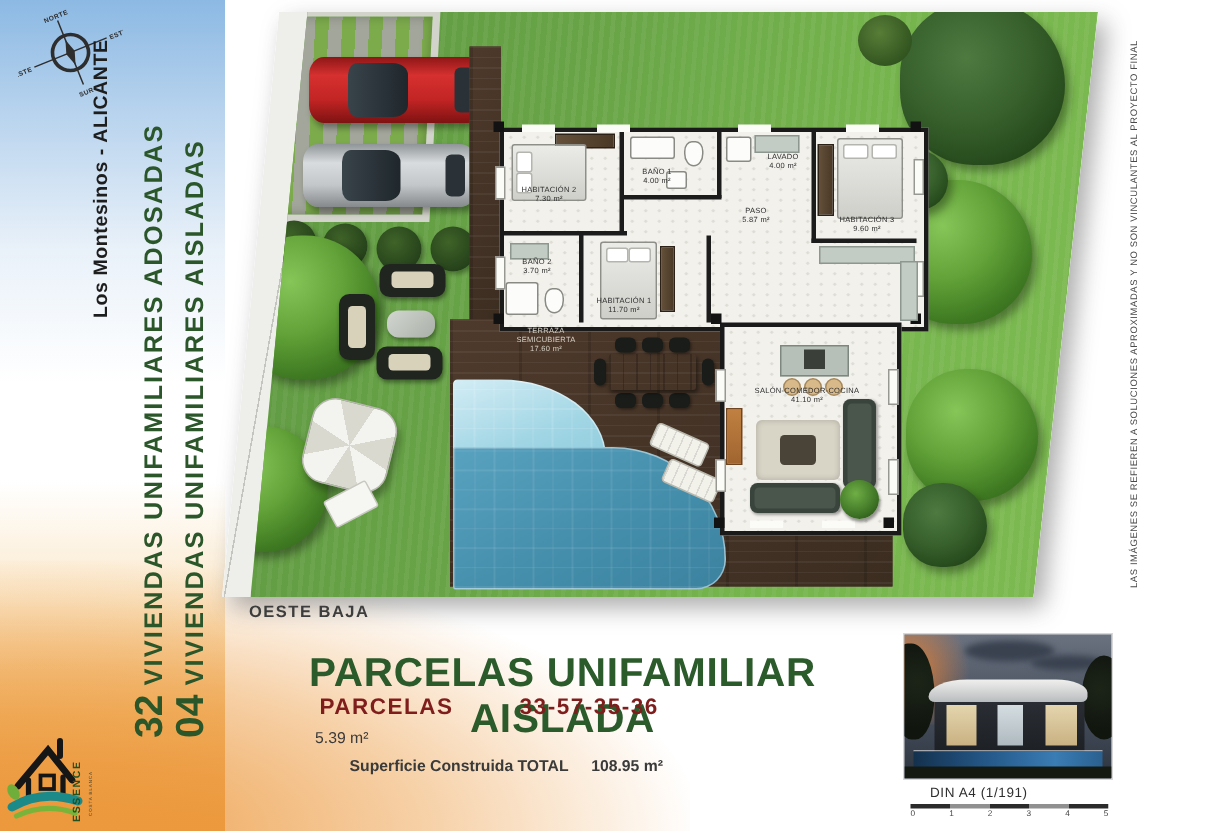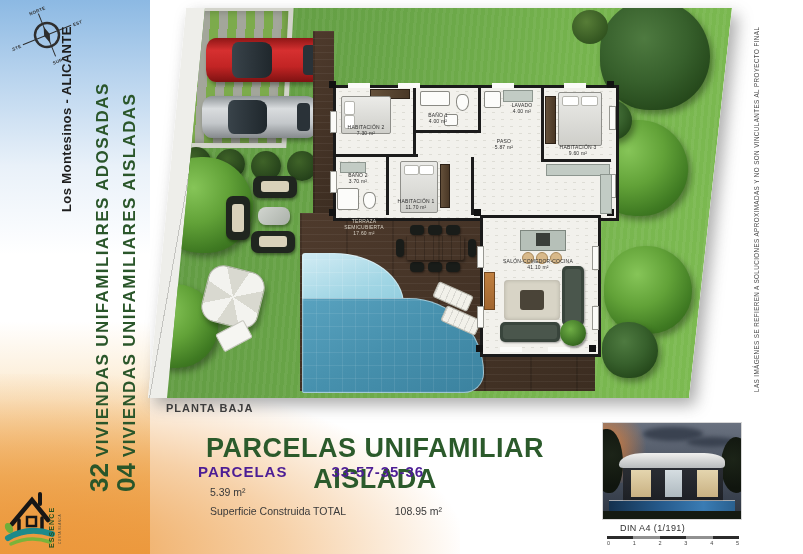--- a/index.html
+++ b/index.html
@@ -88,24 +88,24 @@
   .sofa::before{content:"";position:absolute;inset:3px;background:#4a564c;border-radius:3px;}
   .rug{position:absolute;background:#d8d4c6;border-radius:4px;box-shadow:inset 0 0 4px rgba(0,0,0,.2);}
   .coffee{position:absolute;background:#4a4438;border-radius:3px;}
   .plantpot{position:absolute;border-radius:50%;background:radial-gradient(circle at 40% 35%,#6fae45,#3f7526 60%,#2a5317 90%);box-shadow:1px 2px 2px rgba(0,0,0,.4);}
   .sideboard{position:absolute;background:linear-gradient(180deg,#c08040,#a06530);border:1px solid #6e4520;}
   .room-label{position:absolute;font-size:5px;color:#2e2e2e;text-align:center;line-height:1.2;display:flex;flex-direction:column;letter-spacing:.2px;}
   .room-label.onwood{color:#d8d2c6;}
   
   .planta{left:166px;top:402px;font-size:11px;font-weight:700;color:#3d3d3d;letter-spacing:1px;}
   .title{left:155px;top:433px;width:440px;text-align:center;font-size:27px;font-weight:700;color:#2b5a2b;letter-spacing:.5px;}
-  .parcels{left:198px;top:463px;display:flex;gap:44px;font-size:15px;font-weight:700;color:#4c1d95;letter-spacing:1px;}
+  .parcels{left:213px;top:463px;display:flex;gap:44px;font-size:15px;font-weight:700;color:#7f1d1d;letter-spacing:1px;}
   .stable{left:210px;top:486px;width:232px;font-size:10.5px;color:#3a3a3a;}
   .srow{display:flex;justify-content:space-between;line-height:13px;}
-  .srow.total{margin-top:6px;font-weight:400;}
+  .srow.total{margin-top:6px;font-weight:700;margin-left:23px;}
   
   .render{left:603px;top:423px;width:138px;height:96px;overflow:hidden;background:linear-gradient(180deg,#6a7280 0%,#4c5462 45%,#2c3440 100%);box-shadow:0 0 0 1px #d8d8d8;}
   .r-glow{position:absolute;left:-20px;top:0;width:70px;height:60px;background:radial-gradient(circle at 30% 40%,rgba(234,130,52,.95),rgba(234,130,52,0) 70%);}
   .r-cloud{position:absolute;background:#3a4250;border-radius:50%;filter:blur(2px);}
   .r-treeL{position:absolute;left:-8px;top:6px;width:28px;height:64px;background:radial-gradient(circle at 60% 40%,#1c2418,#10150e 75%);border-radius:40% 60% 50% 50%;}
   .r-treeR{position:absolute;right:-10px;top:14px;width:30px;height:56px;background:radial-gradient(circle at 40% 40%,#1c2418,#10150e 75%);border-radius:50%;}
   .r-roof{position:absolute;left:16px;top:30px;width:106px;height:15px;background:linear-gradient(180deg,#f0f0ee,#b9bcbe);border-radius:55% 45% 10px 10px/26px 20px 8px 8px;}
   .r-wall{position:absolute;left:20px;top:42px;width:100px;height:36px;background:linear-gradient(180deg,#2b2e34,#1d2025);}
   .r-win{position:absolute;top:47px;height:27px;}
   .r-win.warm{background:linear-gradient(180deg,#e4d5ae,#c9b182);}
@@ -303,21 +303,21 @@
         </div>
       <div class="room-label onwood" style="left:188px;top:212px;width:56px;">
           <span>TERRAZA SEMICUBIERTA</span>
           <span>17.60 m²</span>
         </div>
 
     </div>
   </div>
 </div>
 
-<div class="abs planta">PLANTA BAJA</div>
+<div class="abs planta">OESTE BAJA</div>
 <div class="abs title">PARCELAS UNIFAMILIAR AISLADA</div>
 <div class="abs parcels">
   <span>PARCELAS</span>
   <span>33-57-35-36</span>
 </div>
 <div class="abs stable">
   <div class="srow">
     <span>5.39 m²</span>
   </div>
   <div class="srow total">

